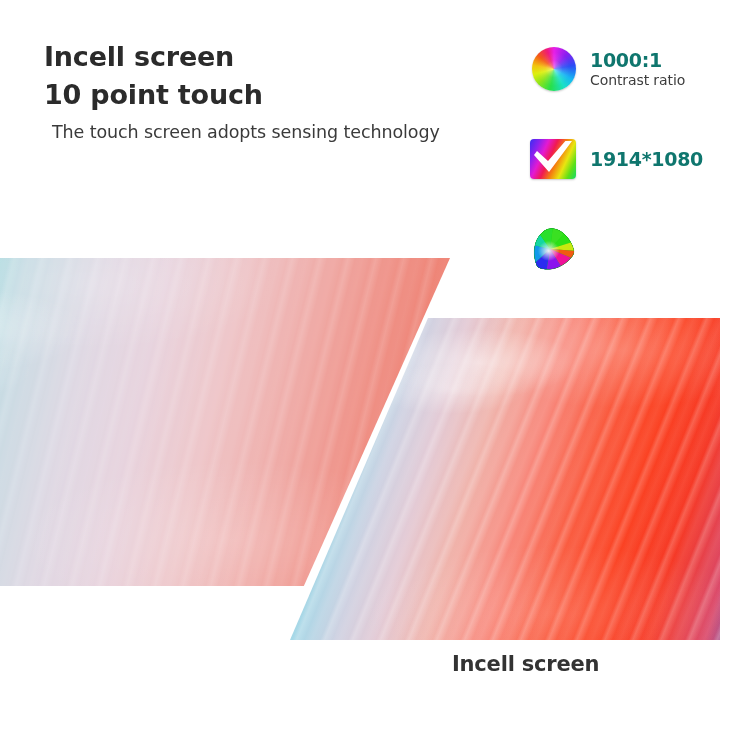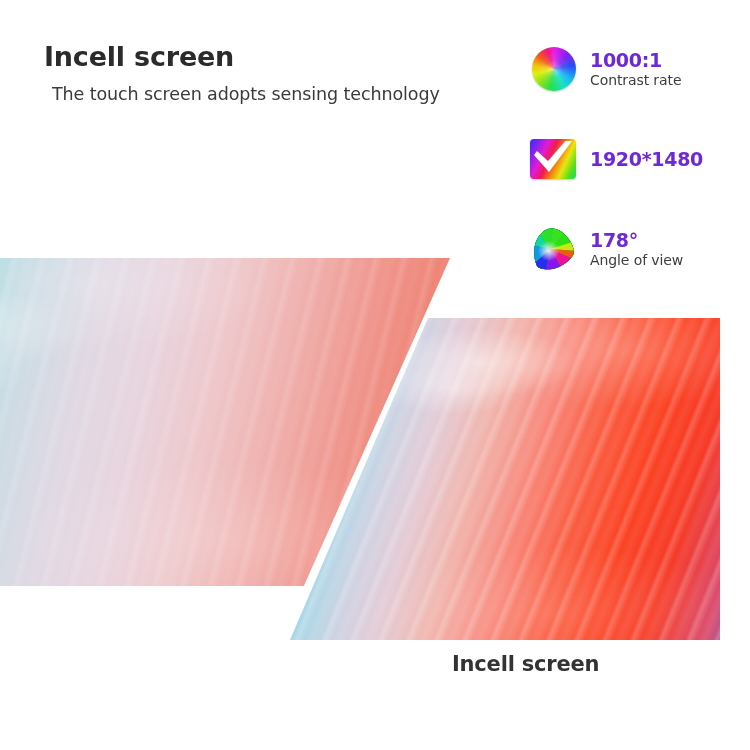--- a/index.html
+++ b/index.html
@@ -60,21 +60,21 @@
     width: 48px;
     height: 48px;
     flex: 0 0 48px;
     margin-right: 12px;
     position: relative;
   }
   .spec-text { min-width: 0; }
   .spec-value {
     font-size: 19px;
     font-weight: 700;
-    color: #6d28d9;
+    color: #0f766e;
     line-height: 22px;
     letter-spacing: -0.3px;
     white-space: nowrap;
   }
   .spec-label {
     font-size: 14px;
     font-weight: 400;
     color: #3d3d3d;
     line-height: 19px;
     letter-spacing: -0.1px;
@@ -253,45 +253,46 @@
   #caption-regular { left: 62px;  top: 598px; }
   #caption-incell  { left: 452px; top: 652px; }
 </style>
 </head>
 <body>
 
 <div id="page">
 
   <div class="headline-block">
     <div class="headline">Incell screen</div>
+    <div class="headline">10 point touch</div>
     <div class="subheadline">The touch screen adopts sensing technology</div>
   </div>
 
   <div class="spec-list">
 
     <div class="spec-item">
       <div class="spec-icon">
         <div class="icon-colorwheel"></div>
       </div>
       <div class="spec-text">
         <div class="spec-value">1000:1</div>
-        <div class="spec-label">Contrast rate</div>
+        <div class="spec-label">Contrast ratio</div>
       </div>
     </div>
 
     <div class="spec-item">
       <div class="spec-icon">
         <div class="icon-checkgrad">
           <svg class="check" viewBox="0 0 40 36" xmlns="http://www.w3.org/2000/svg">
             <path d="M1 14 L4 10 L15 20 L35 -3 L39 0 L16 31 Z" fill="#ffffff"></path>
           </svg>
         </div>
       </div>
       <div class="spec-text">
-        <div class="spec-value">1920*1480</div>
+        <div class="spec-value">1914*1080</div>
       </div>
     </div>
 
     <div class="spec-item">
       <div class="spec-icon">
         <div class="icon-gamut">
           <svg viewBox="0 0 46 44" width="46" height="44" xmlns="http://www.w3.org/2000/svg">
             <defs>
               <clipPath id="gamutClip">
                 <path d="M7 39 C0 22 7 6 18 2 C31 -2 44 16 44 25 C44 30 32 41 22 42 C15 42.7 9 42 7 39 Z"></path>
@@ -321,24 +322,20 @@
               <path d="M20 22 L0 40 L-4 16 Z" fill="#1098ea"></path>
               <path d="M20 22 L-4 16 L2 -4 Z" fill="#14d6a2"></path>
               <path d="M20 22 L2 -4 L24 -8 Z" fill="#2ae02c"></path>
               <path d="M20 22 L24 -8 L46 -6 Z" fill="#3ae022"></path>
               <ellipse cx="20" cy="22" rx="13" ry="12" fill="url(#gWhite)"></ellipse>
             </g>
             <path d="M7 39 C0 22 7 6 18 2 C31 -2 44 16 44 25 C44 30 32 41 22 42 C15 42.7 9 42 7 39 Z" fill="none" stroke="rgba(0,0,0,0.12)" stroke-width="1"></path>
           </svg>
         </div>
       </div>
-      <div class="spec-text">
-        <div class="spec-value">178°</div>
-        <div class="spec-label">Angle of view</div>
-      </div>
     </div>
 
   </div>
 
   <div class="panel" id="panel-regular">
     <div class="wash regular-base"></div>
     <div class="wash regular-blobs"></div>
     <div class="wash regular-strands"></div>
     <div class="wash regular-veil"></div>
   </div>

